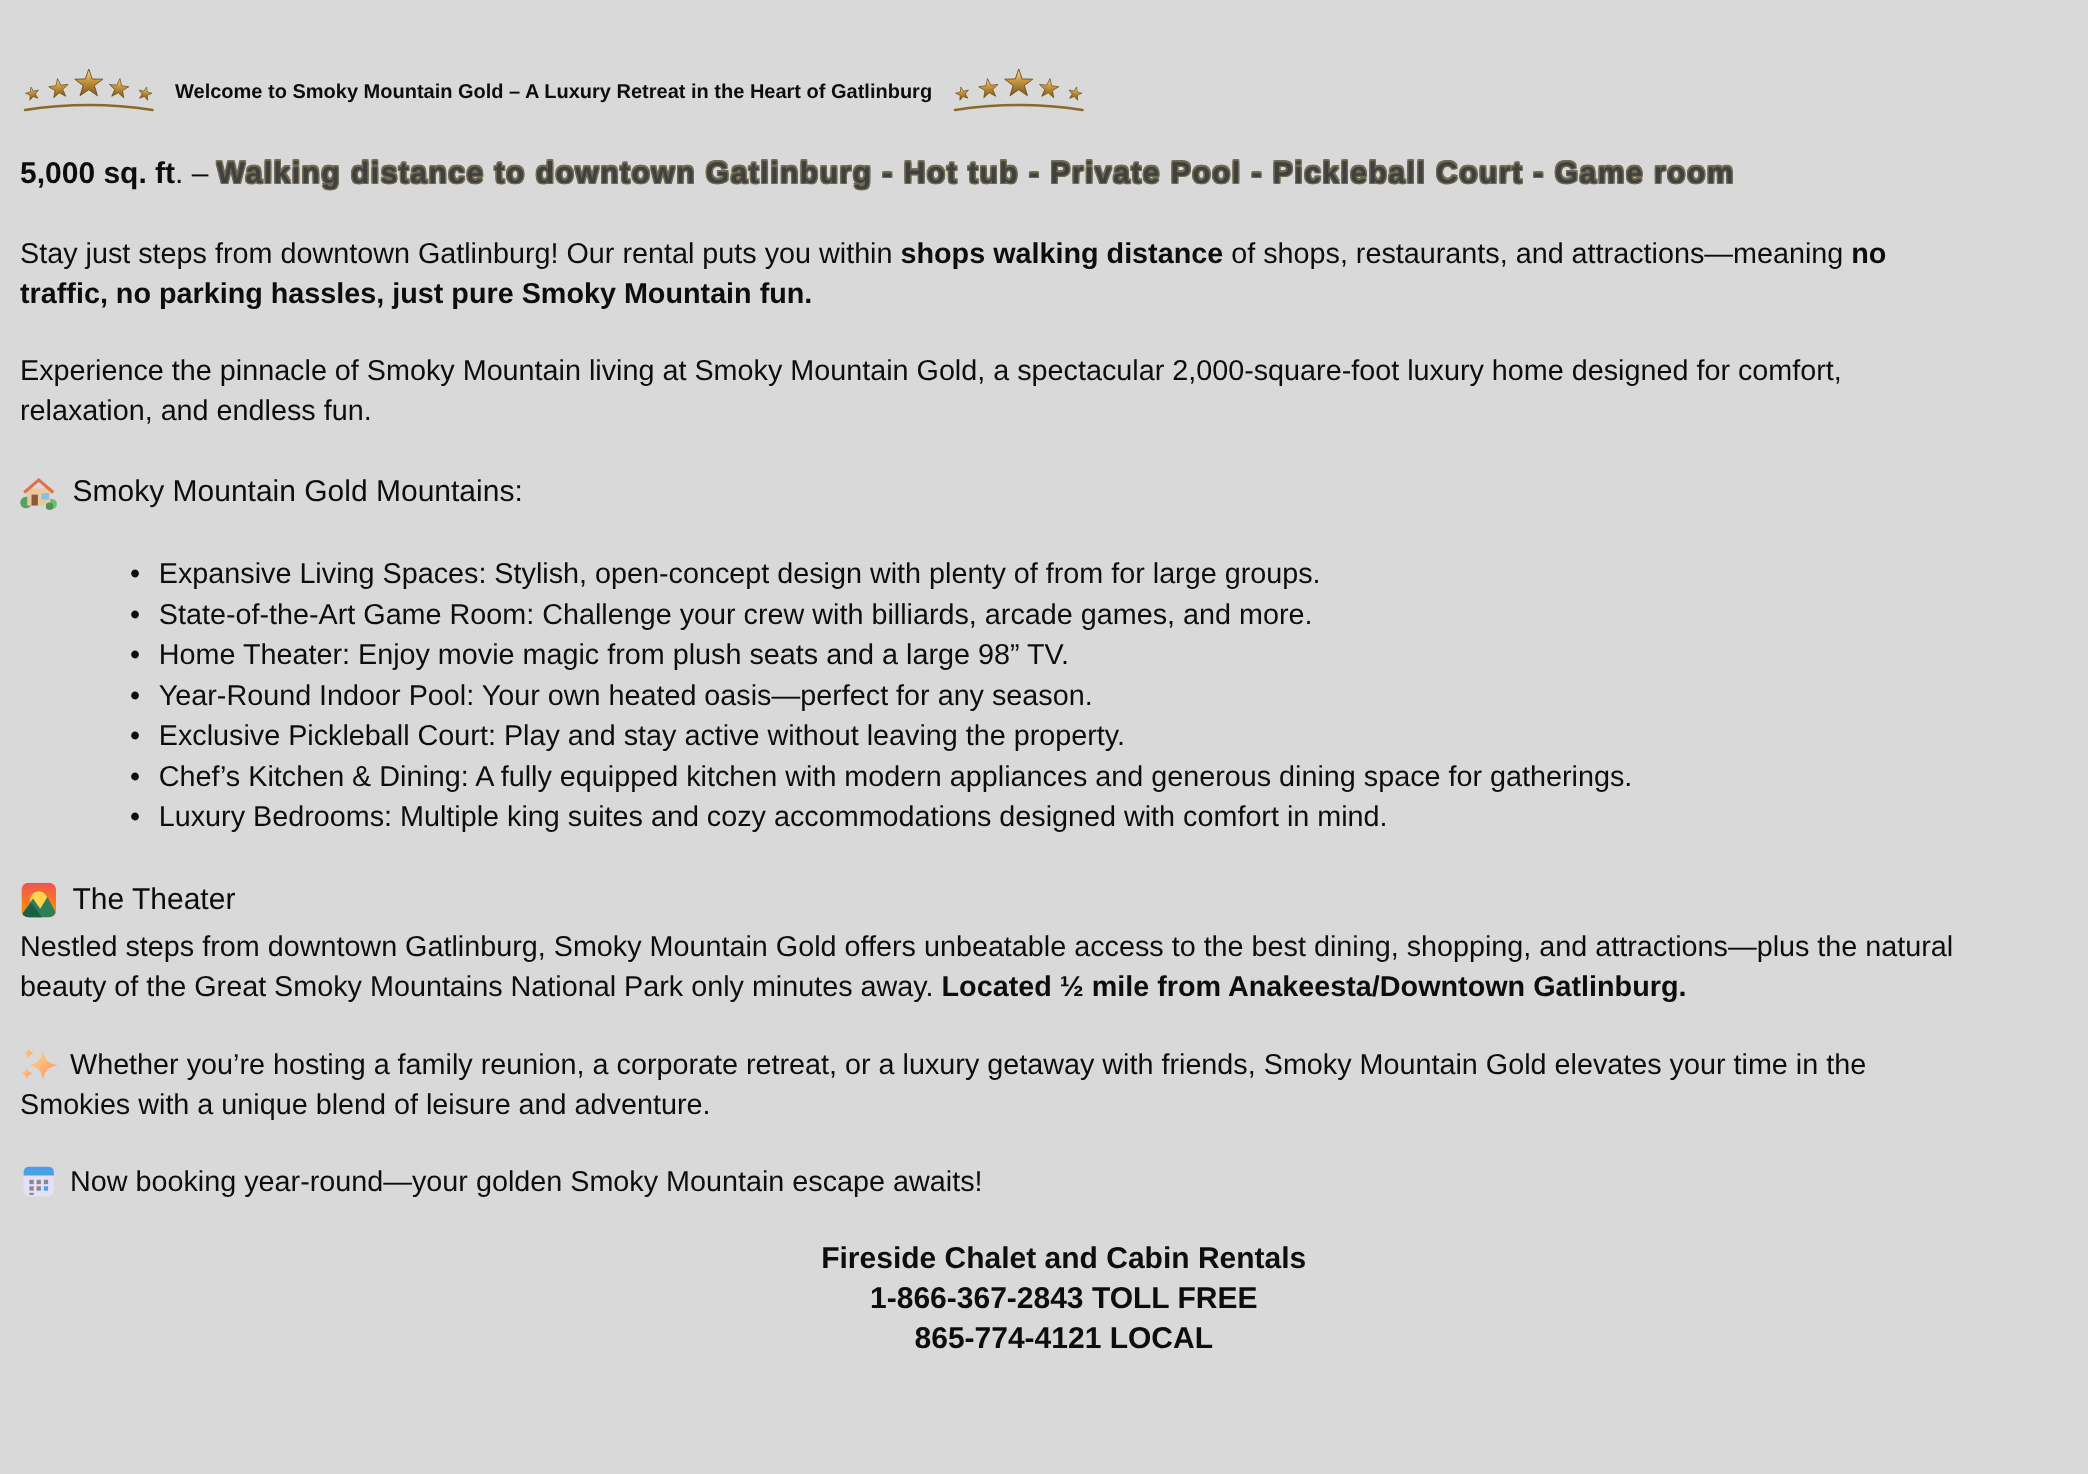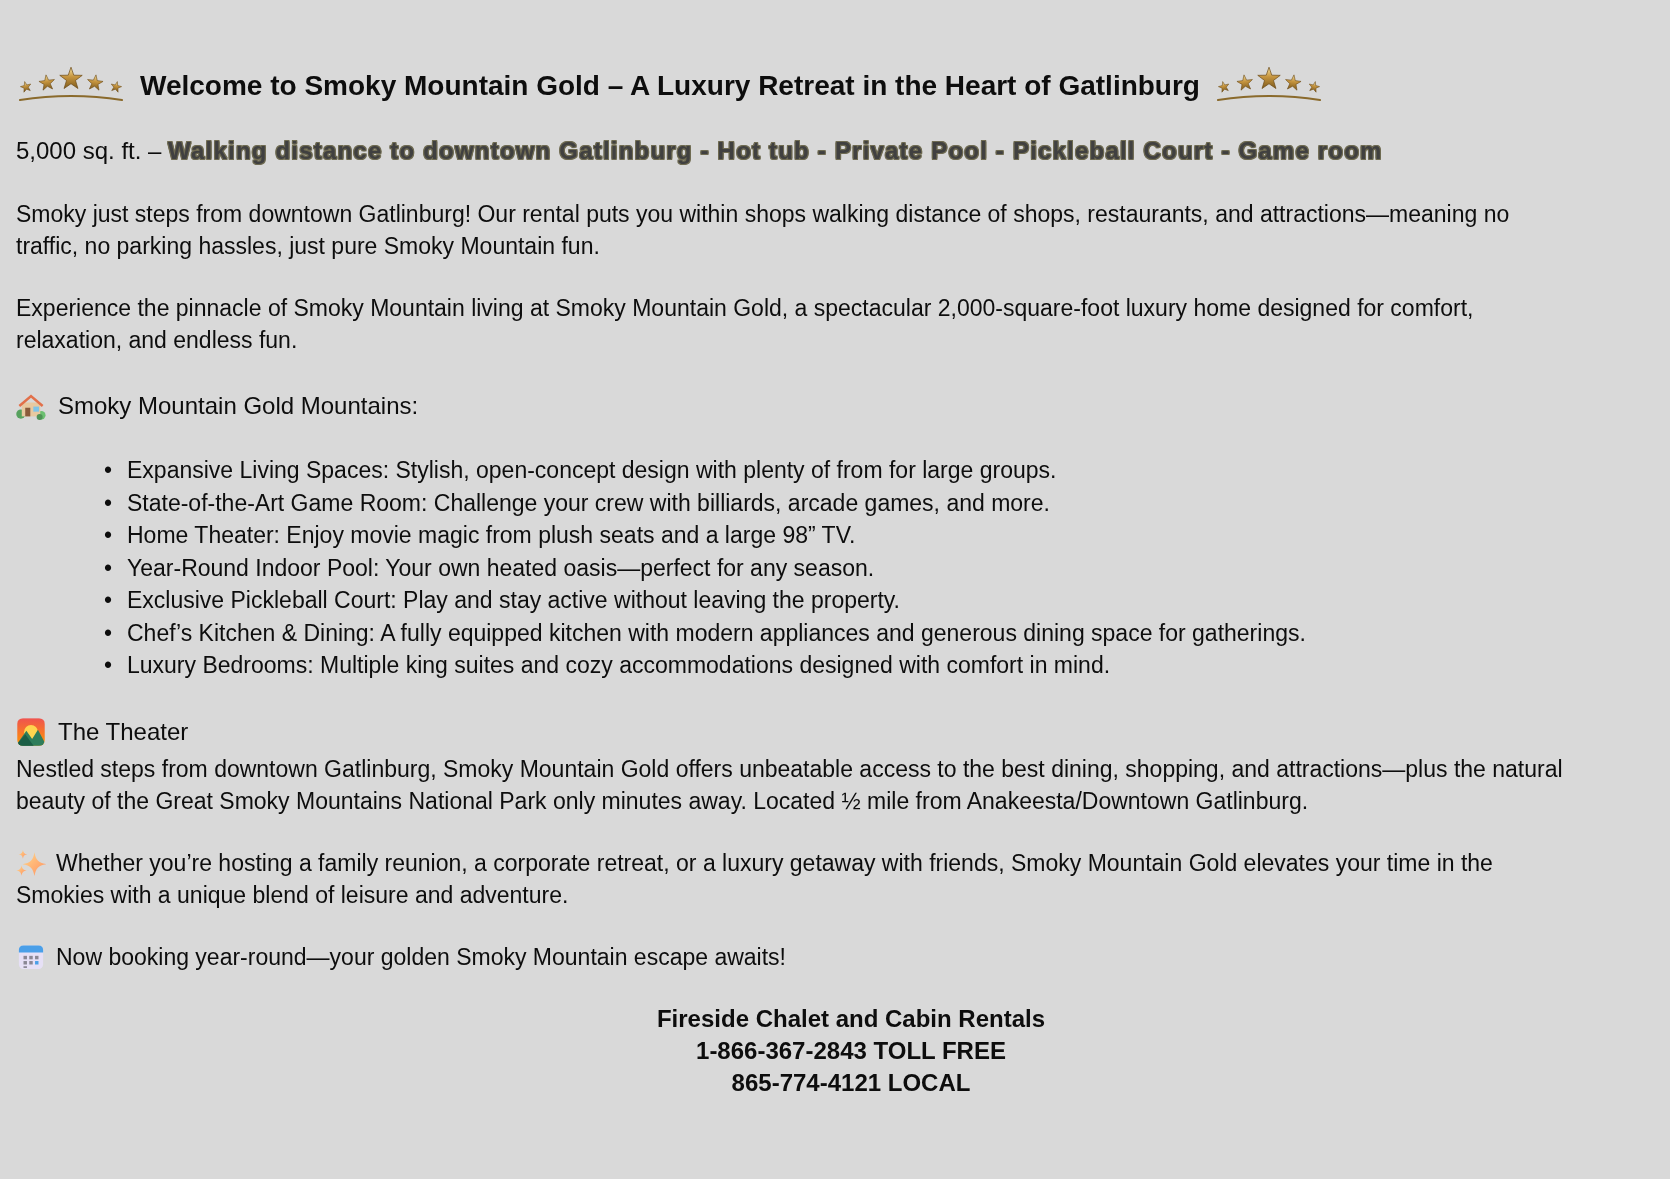--- a/index.html
+++ b/index.html
@@ -14,25 +14,24 @@
   }
   .doc {
     padding: 54px 16px 0 16px;
     box-sizing: border-box;
     width: 1670px;
   }
   .title-row {
     display: flex;
     align-items: center;
     gap: 14px;
-    font-size: 28px;
+    font-size: 16px;
     font-weight: 700;
     line-height: 40px;
     white-space: nowrap;
-    margin-top: 12px;
   }
   .subtitle {
     margin-top: 28px;
     font-size: 24px;
     line-height: 34px;
     white-space: nowrap;
   }
   .gold-text {
     color: #404040;
     font-weight: 700;
@@ -83,21 +82,21 @@
   }
   .footer {
     margin-top: 30px;
     width: 1670px;
     text-align: center;
     font-size: 24px;
     font-weight: 700;
     line-height: 32px;
   }
   .hidden-defs { position: absolute; width: 0; height: 0; overflow: hidden; }
-  b { font-weight: 400; }
+  b { font-weight: 700; }
 </style>
 </head>
 <body>
 
 <svg class="hidden-defs" aria-hidden="true">
   <defs>
     <linearGradient id="goldGrad" x1="0" y1="0" x2="0" y2="1">
       <stop offset="0" stop-color="#f6e3a1"></stop>
       <stop offset="0.45" stop-color="#c6953f"></stop>
       <stop offset="1" stop-color="#7d5a1c"></stop>
@@ -130,21 +129,21 @@
         <use href="#fiveStars"></use>
       </svg>
     <span>Welcome to Smoky Mountain Gold – A Luxury Retreat in the Heart of Gatlinburg</span>
     <svg width="110" height="40" viewBox="0 0 110 40">
         <use href="#fiveStars"></use>
       </svg>
   </div>
 
   <div class="subtitle"><b>5,000 sq. ft</b><span>. – </span><span class="gold-text">Walking distance to downtown Gatlinburg - Hot tub -  Private Pool - Pickleball Court - Game room</span></div>
 
-  <p class="para"><span>Smoky just steps from downtown Gatlinburg! Our rental puts you within </span><b>shops walking distance</b><span> of shops, restaurants, and attractions—meaning </span><b>no traffic, no parking hassles, just pure Smoky Mountain fun.</b></p>
+  <p class="para"><span>Stay just steps from downtown Gatlinburg! Our rental puts you within </span><b>shops walking distance</b><span> of shops, restaurants, and attractions—meaning </span><b>no traffic, no parking hassles, just pure Smoky Mountain fun.</b></p>
 
   <p class="para">Experience the pinnacle of Smoky Mountain living at Smoky Mountain Gold, a spectacular 2,000-square-foot luxury home designed for comfort, relaxation, and endless fun.</p>
 
   <div class="section-heading">
     <svg width="30" height="30" viewBox="0 0 26 26">
       <circle cx="4.2" cy="20" r="4" fill="#57a15e"></circle>
       <circle cx="22" cy="21" r="3.6" fill="#6cc071"></circle>
       <rect x="5" y="10" width="16" height="12" fill="#e8c9a0"></rect>
       <path d="M2.2,12.2 L13,3 L23.8,12.2 L22.4,13.8 L13,5.8 L3.6,13.8 Z" fill="#e2704a"></path>
       <rect x="8" y="14.5" width="4.4" height="7.5" fill="#8a5a3b"></rect>

